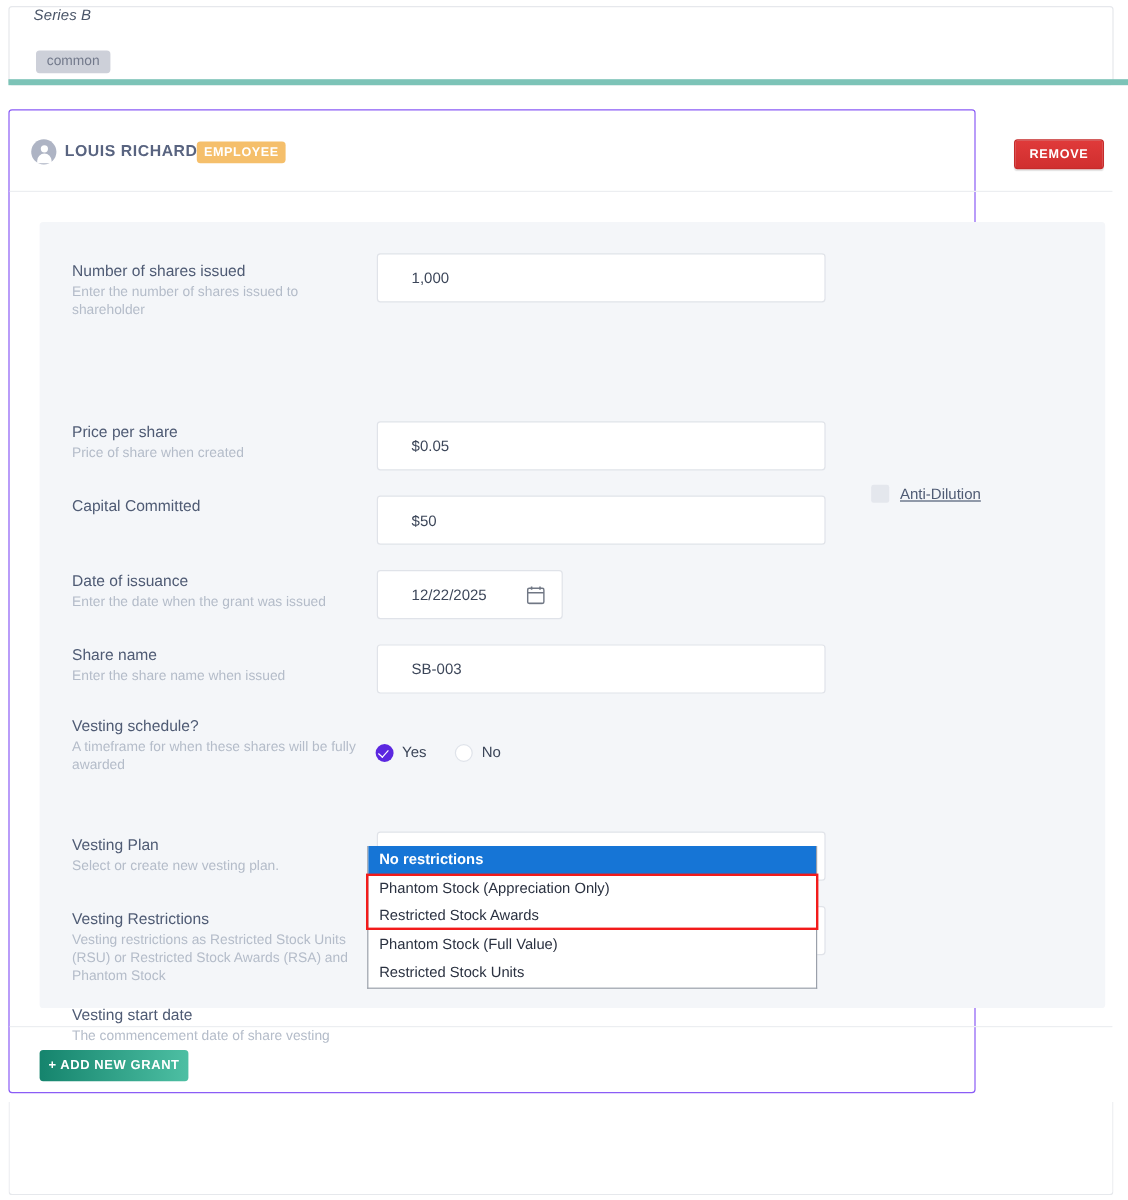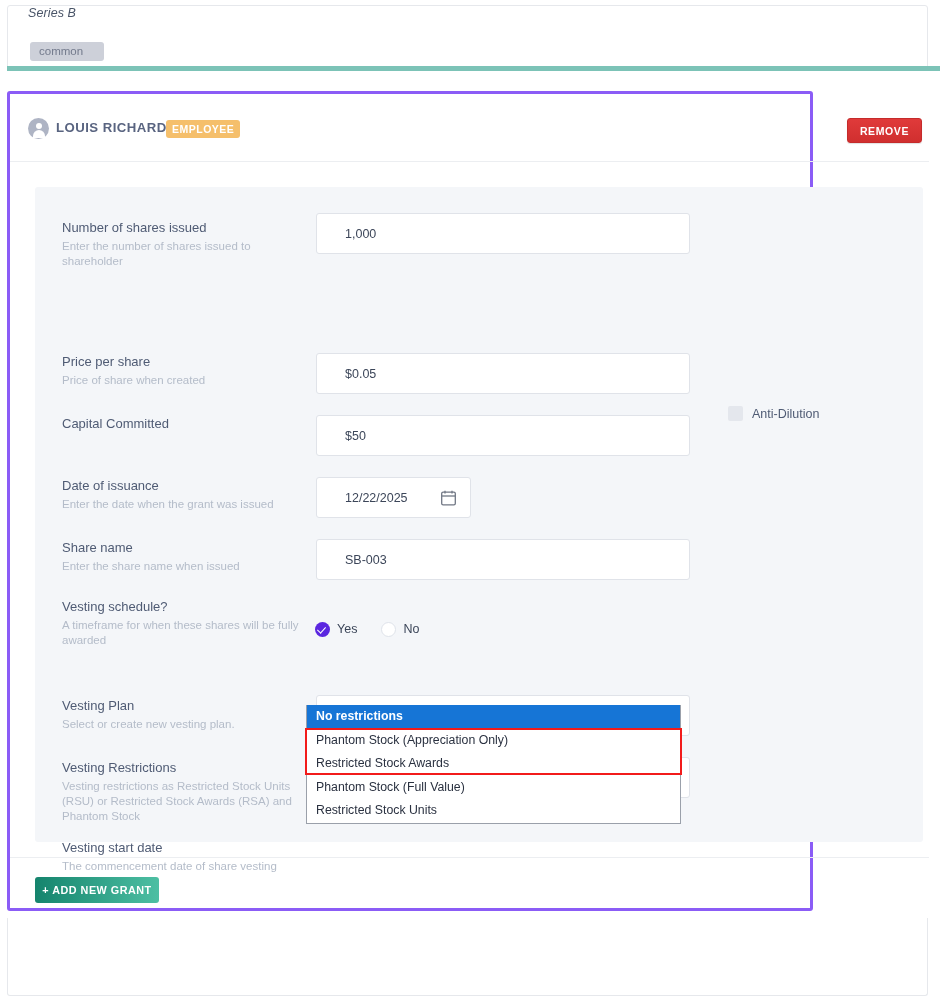--- a/index.html
+++ b/index.html
@@ -17,31 +17,31 @@
     position: absolute; left: 7px; top: 5px; width: 921px; height: 66px;
     background: #fff; border: 1px solid #e6e8ec; border-radius: 3px;
   }
   .series-title {
     position: absolute; left: 20px; top: 0;
     font-size: 12.5px; font-style: italic; color: #4a5568; letter-spacing: .1px;
   }
   .series-tag {
     position: absolute; left: 22px; top: 36px;
     background: #cdd0d9; color: #737a8c; border-radius: 3px;
-    font-size: 11.5px; padding: 3px 21px 4px 9px; display: inline-block;
+    font-size: 11.5px; padding: 3px 9px 4px 9px; display: inline-block;
   }
   .teal-bar {
     position: absolute; left: 7px; top: 66px; width: 933px; height: 5px;
     background: #7cc3b7;
   }
 
   
   .grant-card {
     position: absolute; left: 7px; top: 91px; width: 806px; height: 820px;
-    background: #fff; border: 3px solid #8b5cf6; border-radius: 3px;
+    background: #fff; border: 1px solid #8b5cf6; border-radius: 3px;
   }
   .grant-header {
     position: absolute; left: 0; top: 0; width: 919px; height: 68px;
     border-bottom: 1px solid #eceef1;
   }
   .avatar {
     position: absolute; left: 18px; top: 24px; width: 21px; height: 21px;
     border-radius: 50%; background: #aeb4c4;
   }
   .avatar .head {
@@ -103,21 +103,21 @@
     border-right: 4.5px solid transparent;
     border-top: 5px solid #111111;
   }
   .cal-icon { position: absolute; right: 14px; top: 12px; }
 
   
   .anti-dil-wrap { position: absolute; left: 693px; top: 219px; display:flex; align-items:center; }
   .chk {
     width: 15px; height: 15px; background: #e4e7ed; border-radius: 2px; cursor: pointer;
   }
-  .anti-dil-lbl { margin-left: 9px; font-size: 12.5px; color: #4f5b74; }
+  .anti-dil-lbl { margin-left: 9px; font-size: 12.5px; color: #4f5b74; text-decoration: underline; }
 
   
   .radio-wrap { position: absolute; left: 305px; top: 528px; display: flex; }
   .radio {
     width: 15px; height: 15px; border-radius: 50%; position: relative; cursor: pointer;
   }
   .radio.on { background: #5b27e0; }
   .radio.on:after {
     content: ""; position: absolute; left: 4px; top: 3px;
     width: 4px; height: 7px; border: solid #fff;

